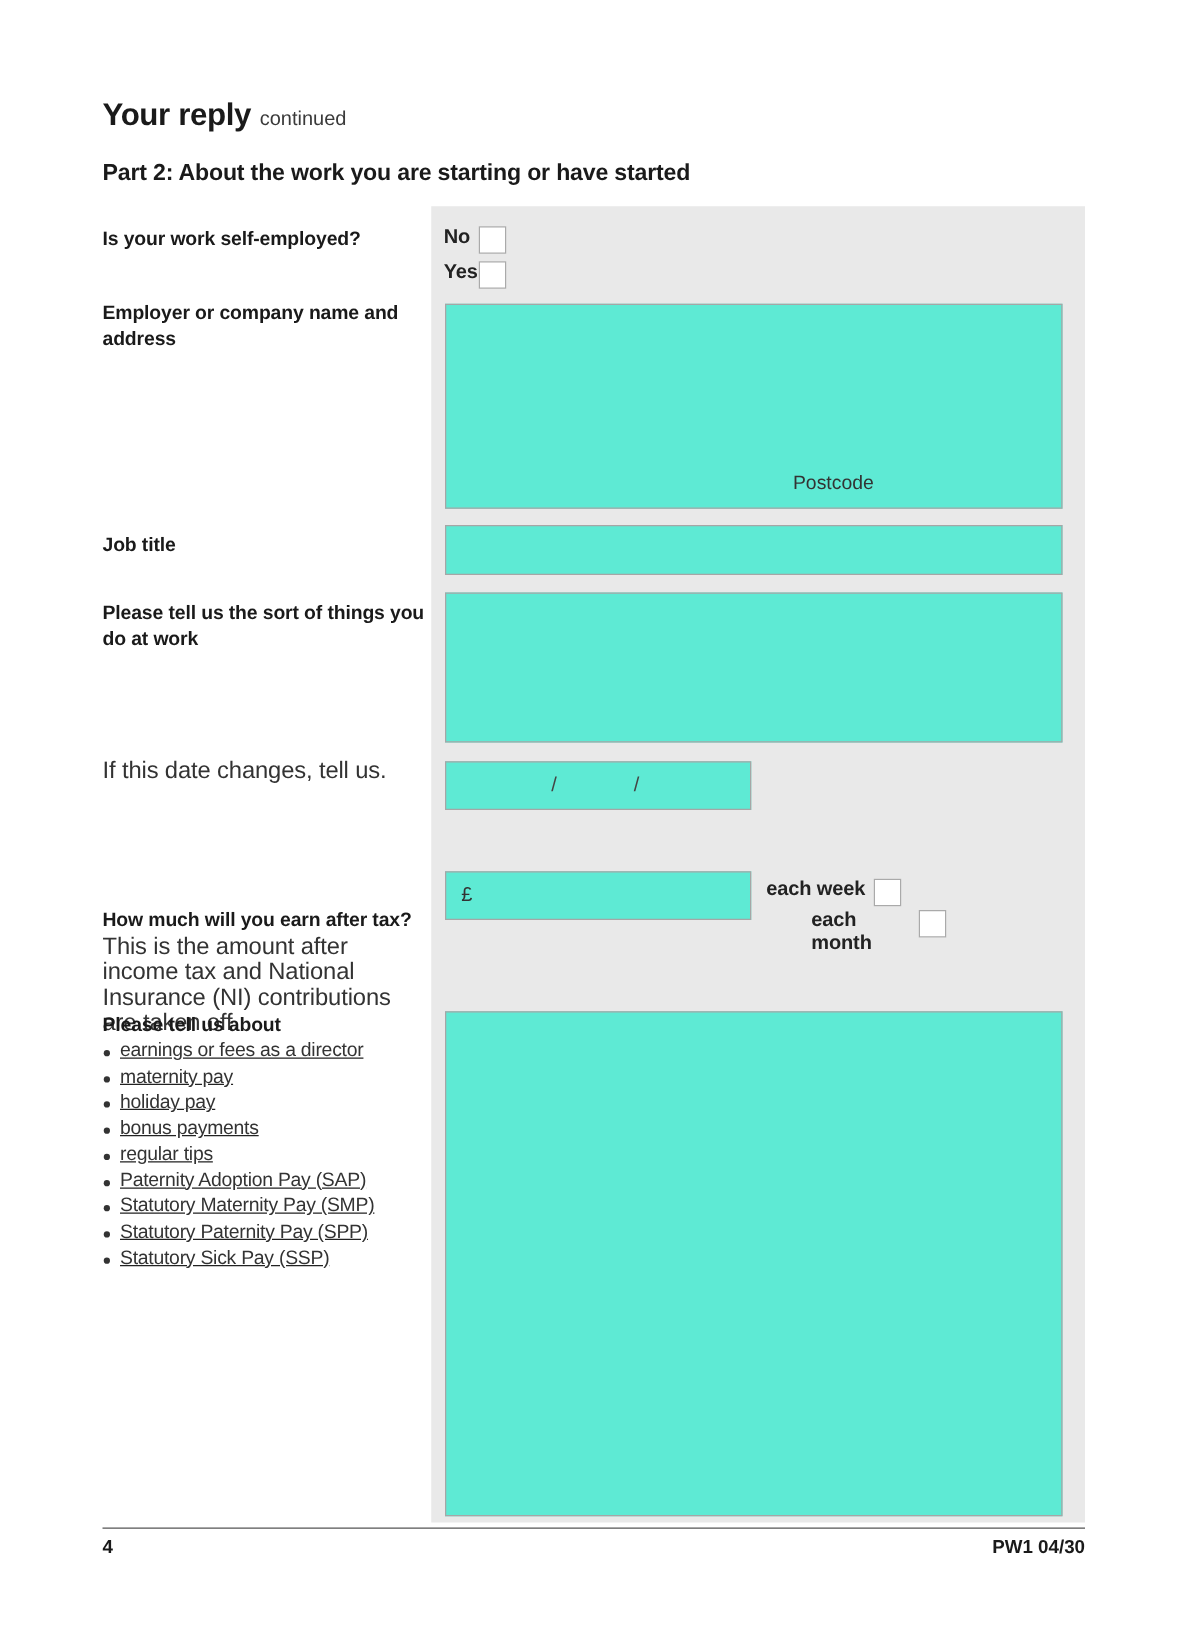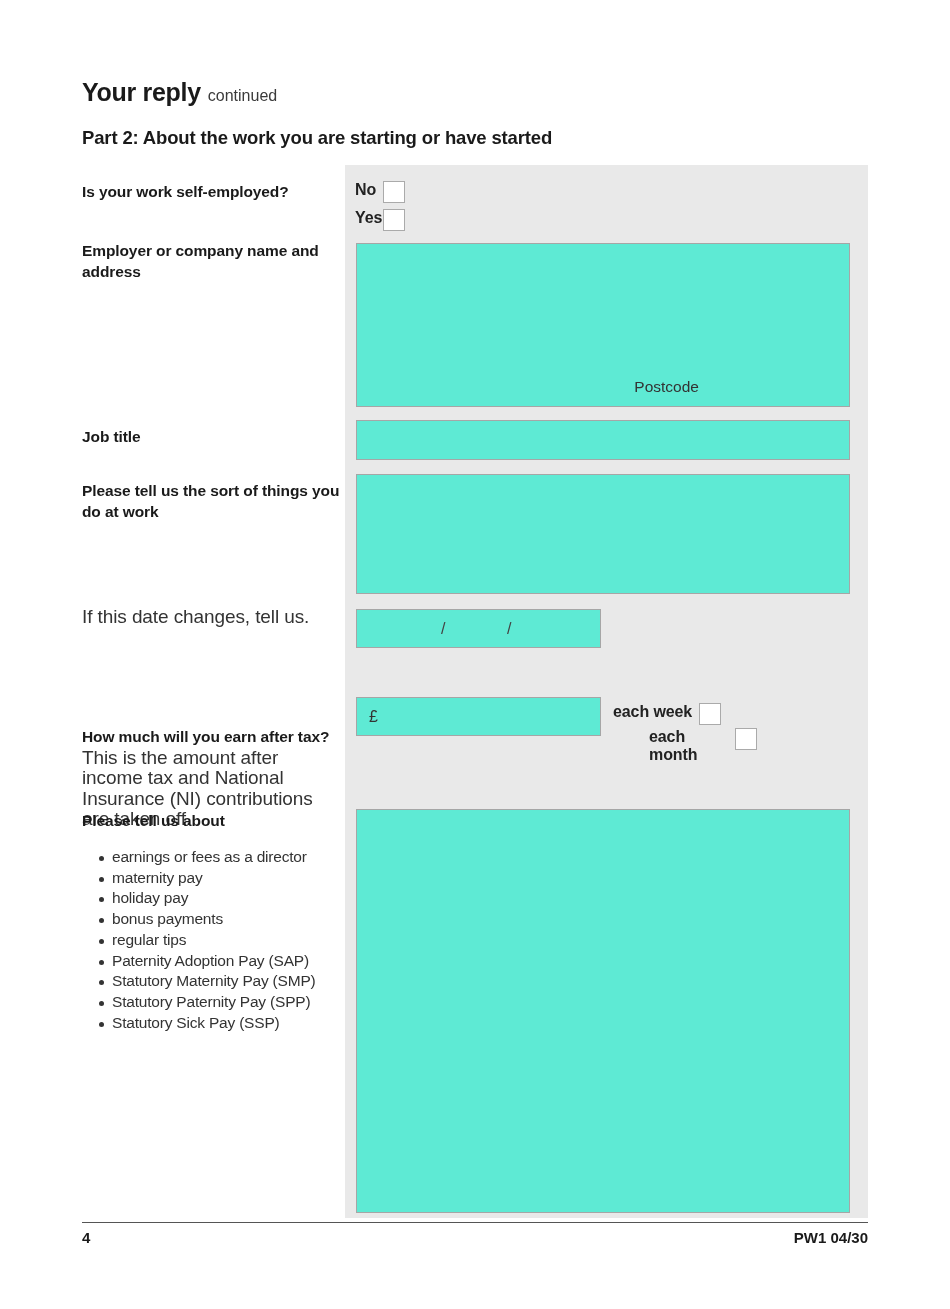--- a/index.html
+++ b/index.html
@@ -144,22 +144,23 @@
   }
   .bullet-head {
     font-size: 15.5px;
     font-weight: bold;
     color: #1a1a1a;
     letter-spacing: -0.1px;
     line-height: 21px;
   }
   .bullet-list {
     list-style: none;
-    margin: 16px;
+    margin: 0;
     padding: 0;
+    text-decoration: underline;
   }
   .bullet-list li {
     position: relative;
     padding-left: 14px;
     font-size: 15.5px;
     line-height: 20.7px;
     color: #333333;
     letter-spacing: -0.2px;
     white-space: nowrap;
   }

